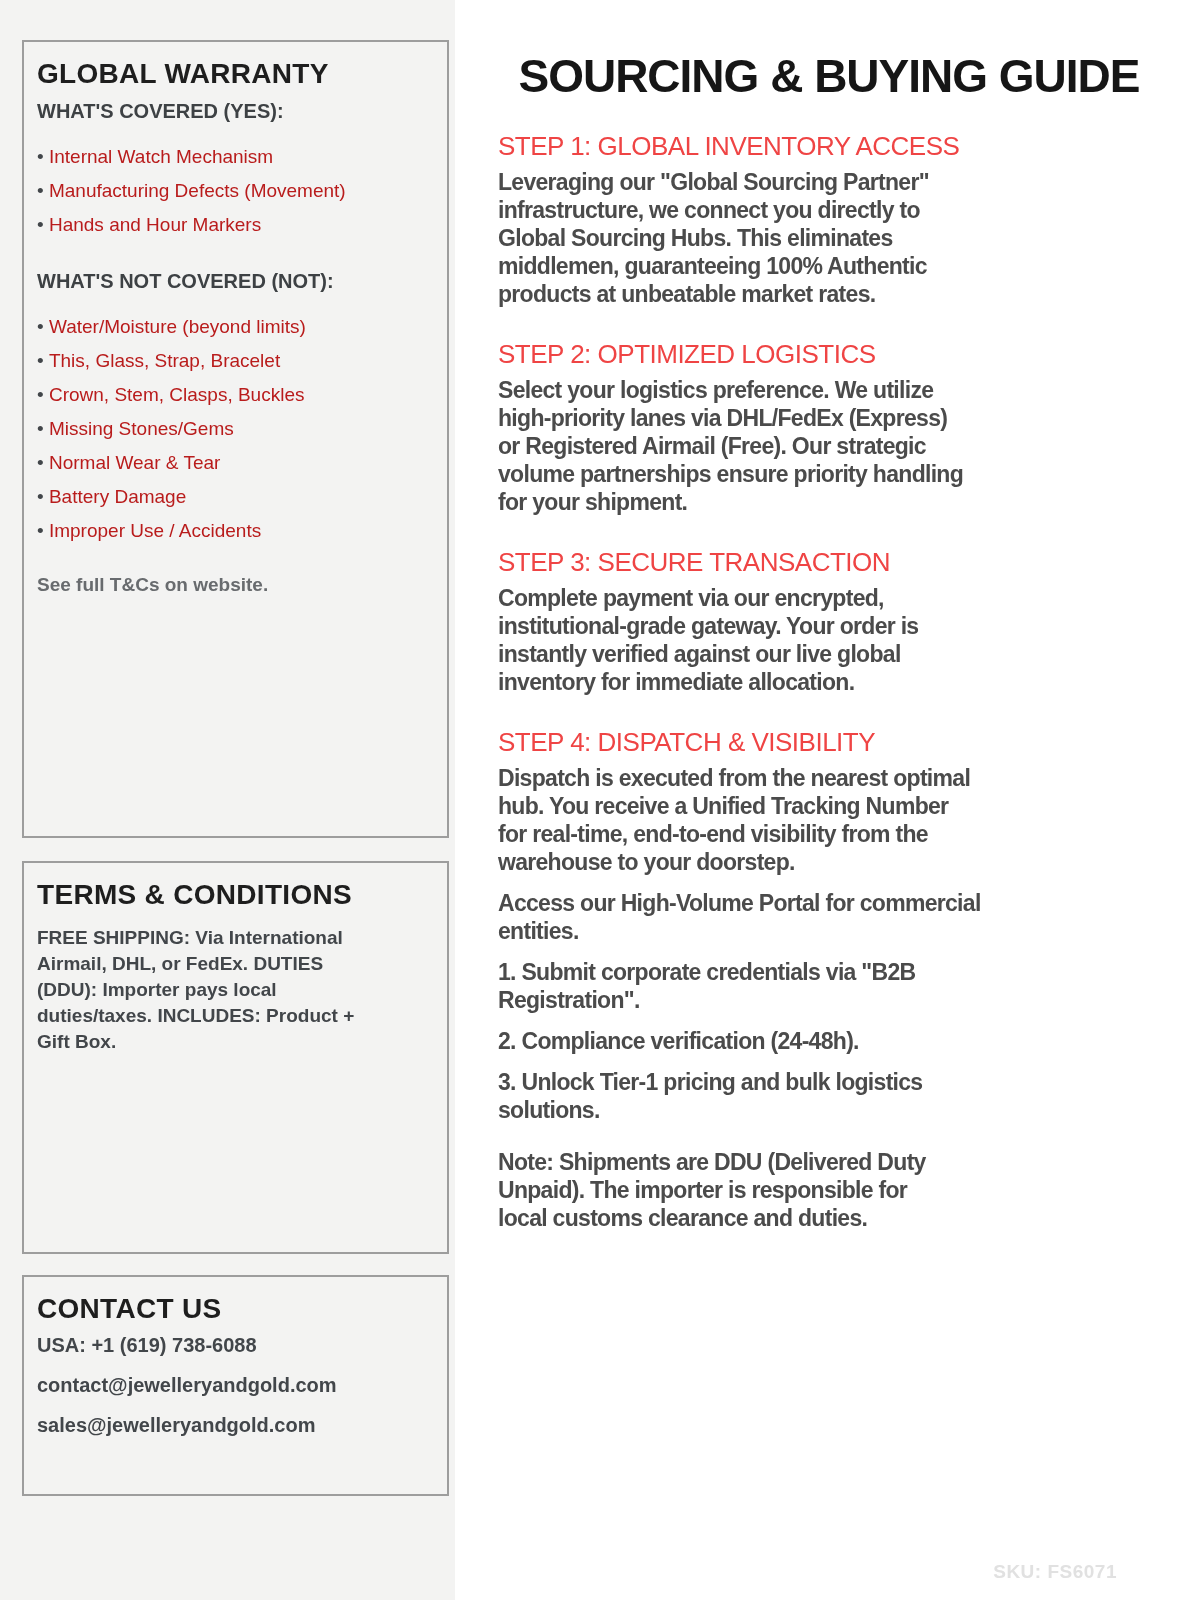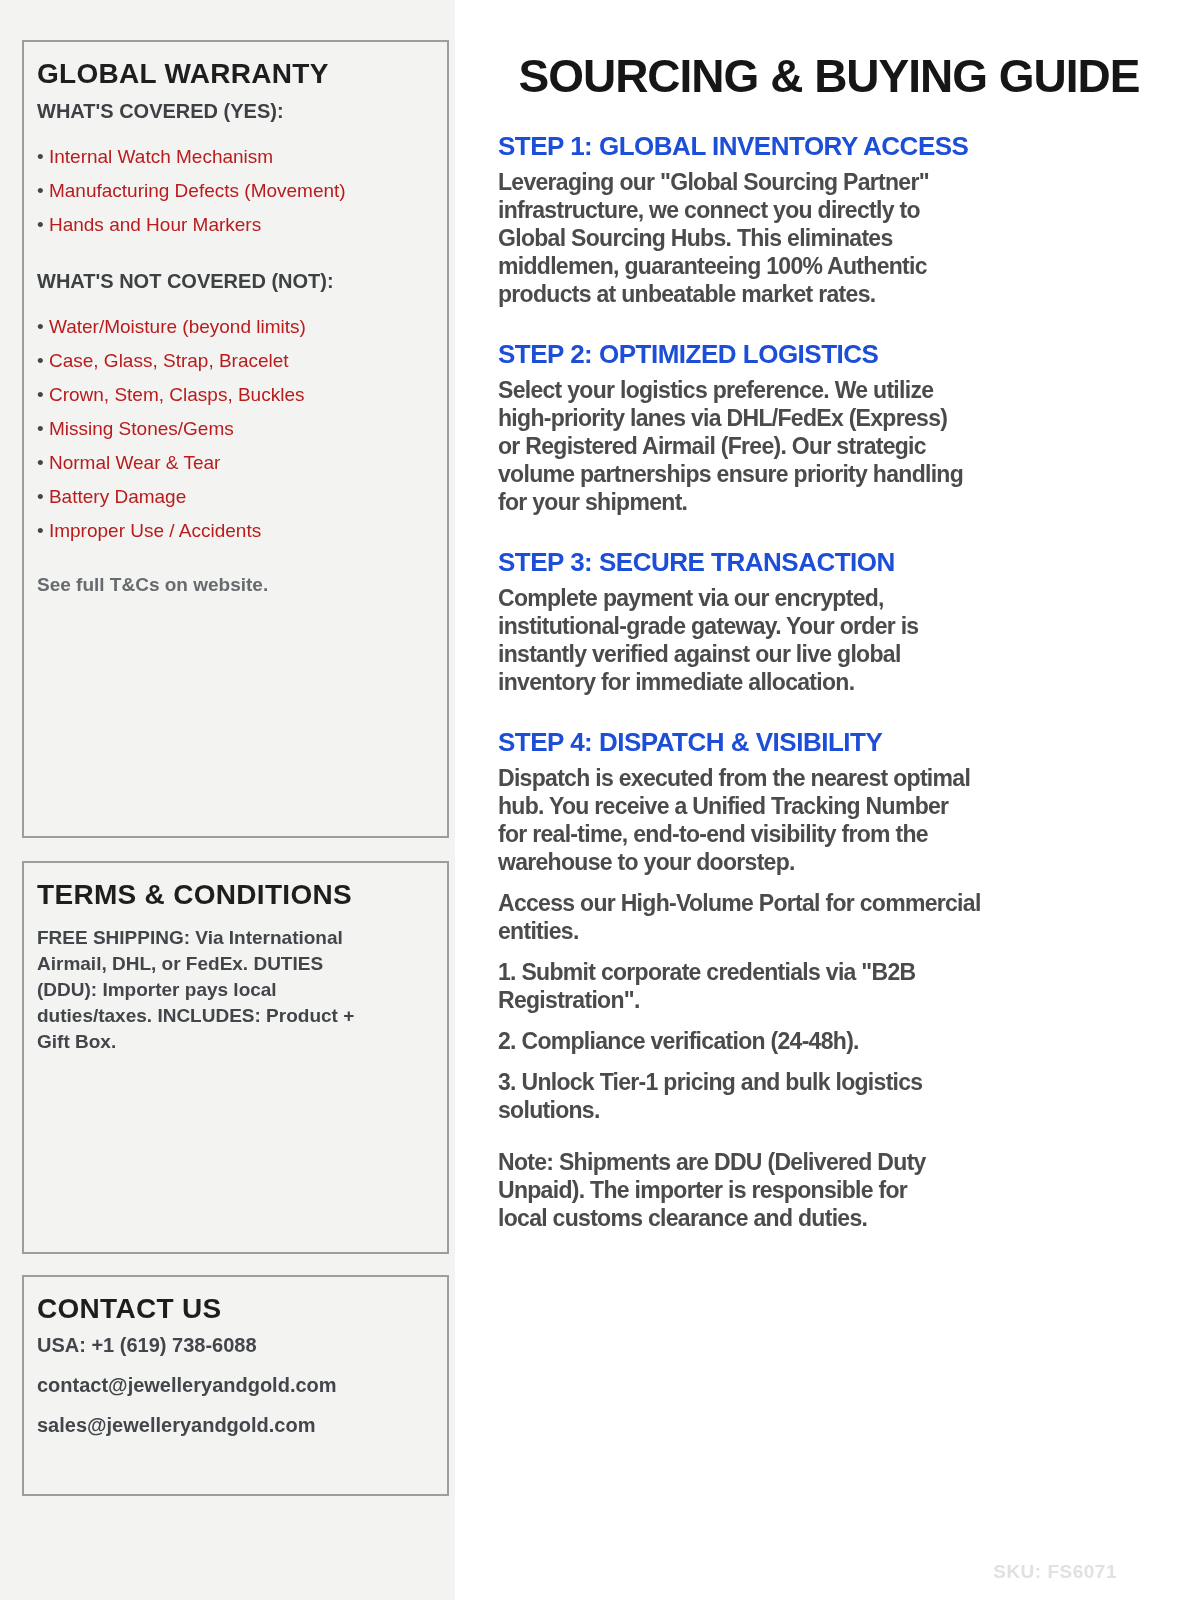--- a/index.html
+++ b/index.html
@@ -64,21 +64,21 @@
     box-sizing: border-box;
     padding: 52px 40px 0 43px;
     background: #ffffff;
   }
   .main h1 {
     font-size: 46px; font-weight: bold; color: #161616;
     letter-spacing: -1px; text-align: center;
     margin: 0 0 30px; line-height: 1.05;
   }
   .step h3, .b2b h3 {
-    font-size: 26px; font-weight: bold; color: #1d4ed8;
+    font-size: 26px; font-weight: normal; color: #ef4444;
     letter-spacing: -0.5px; margin: 32px 0 6px; line-height: 1.15;
   }
   .b2b h3 { font-size: 25px; margin-top: 30px; }
   .step p, .b2b p {
     font-size: 23px; font-weight: bold; color: #4b4b4b;
     letter-spacing: -0.7px; line-height: 28px;
     white-space: pre-line; margin: 0 0 13px;
   }
   .b2b .note { margin-top: 24px; }
 
@@ -97,21 +97,21 @@
     <h2>GLOBAL WARRANTY</h2>
     <div class="subhead">WHAT'S COVERED (YES):</div>
     <ul class="bullet-list">
       <li>Internal Watch Mechanism</li>
       <li>Manufacturing Defects (Movement)</li>
       <li>Hands and Hour Markers</li>
     </ul>
     <div class="subhead second">WHAT'S NOT COVERED (NOT):</div>
     <ul class="bullet-list">
       <li>Water/Moisture (beyond limits)</li>
-      <li>Case, Glass, Strap, Bracelet</li>
+      <li>This, Glass, Strap, Bracelet</li>
       <li>Crown, Stem, Clasps, Buckles</li>
       <li>Missing Stones/Gems</li>
       <li>Normal Wear &amp; Tear</li>
       <li>Battery Damage</li>
       <li>Improper Use / Accidents</li>
     </ul>
     <div class="footnote">See full T&amp;Cs on website.</div>
   </section>
 
   <section class="panel panel-terms">

